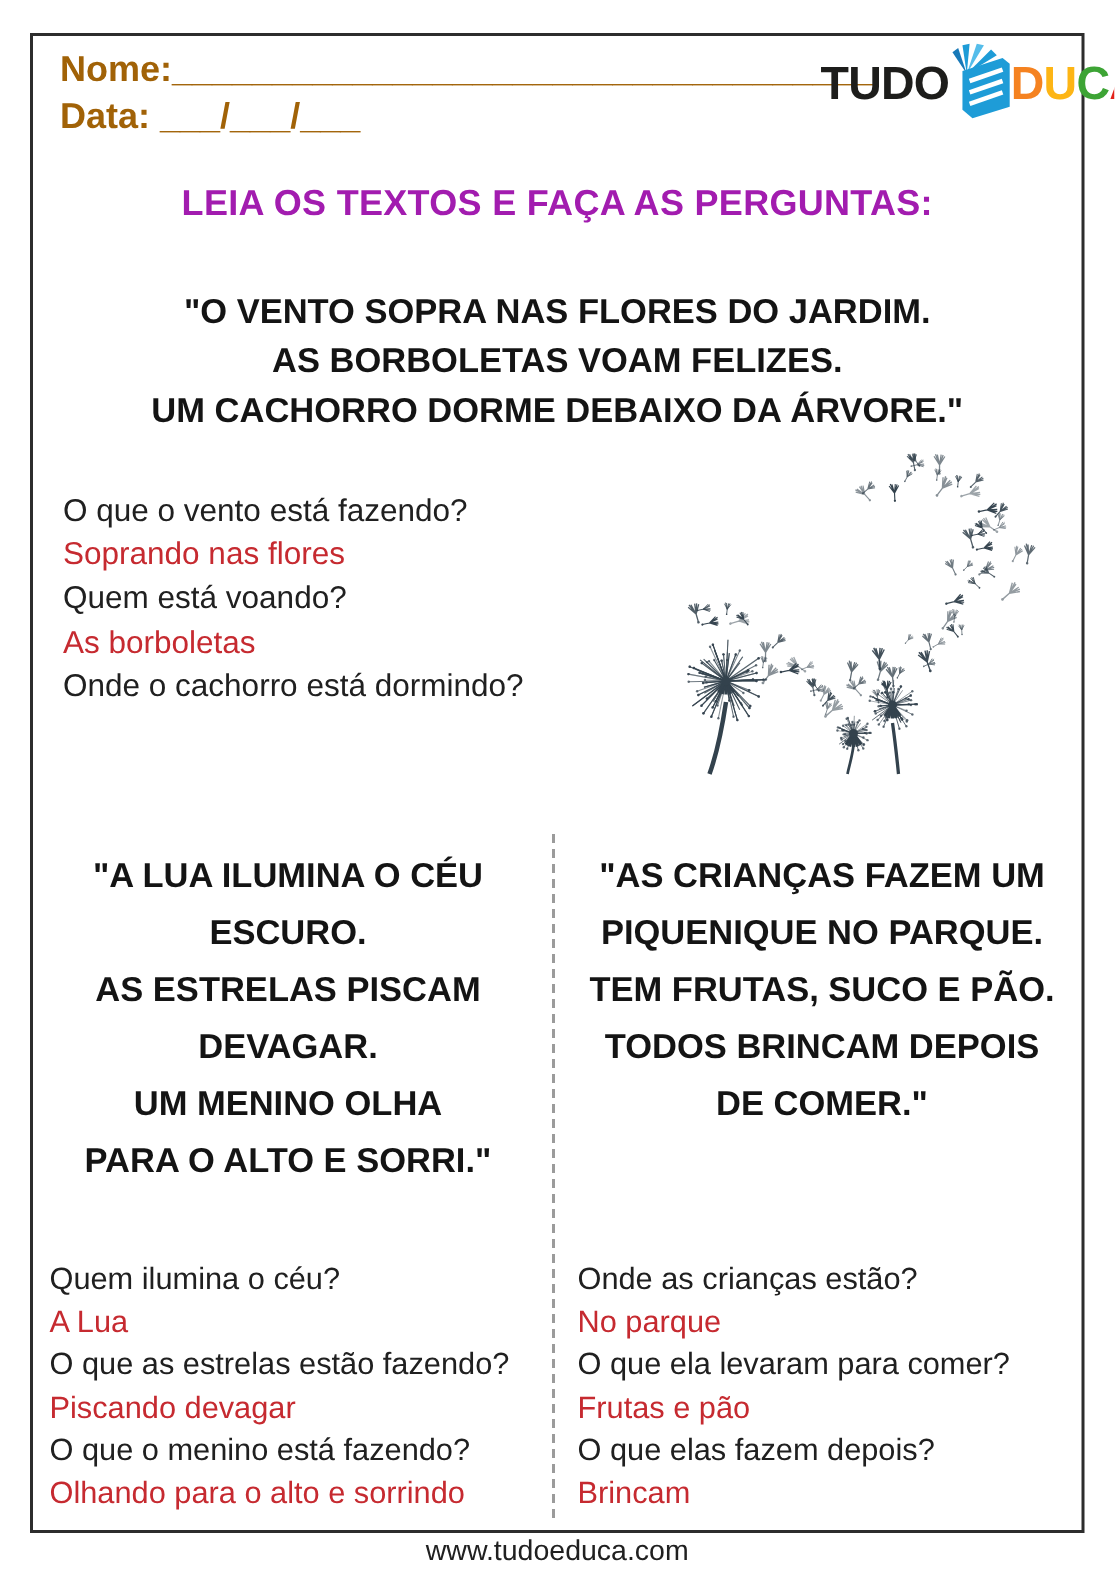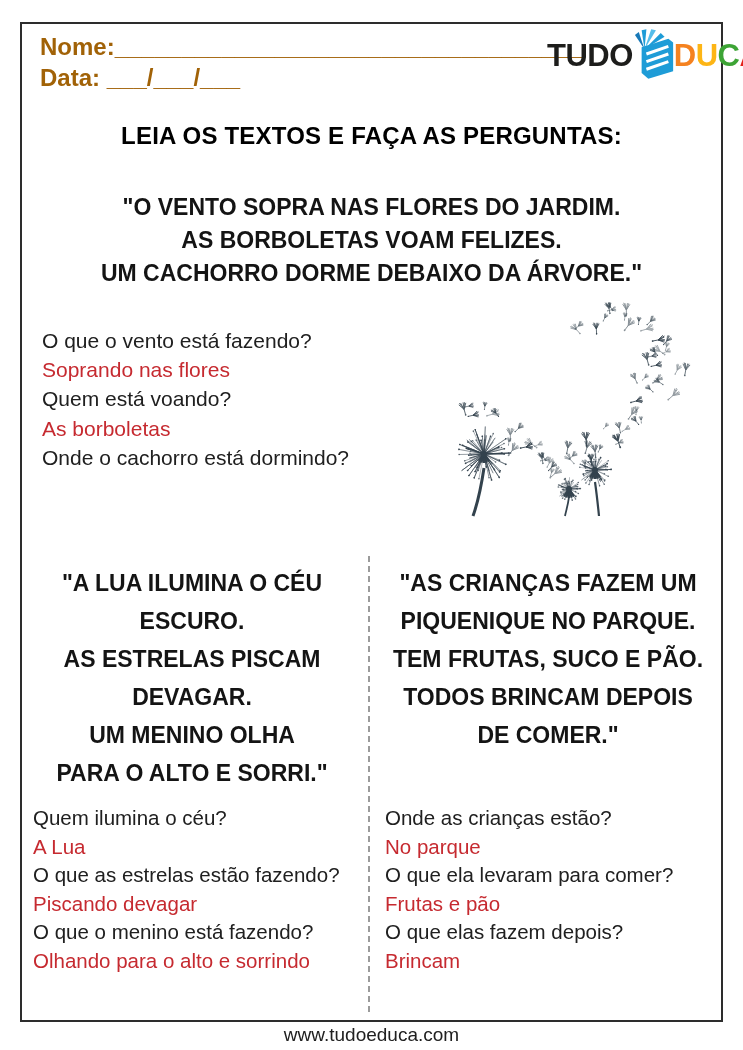--- a/index.html
+++ b/index.html
@@ -19,42 +19,42 @@
   .header-left{position:absolute;left:40px;top:31px;}
   .field-row{font-weight:bold;font-size:24px;color:#a16207;line-height:31px;white-space:nowrap;}
   .field-line{font-weight:bold;letter-spacing:0px;}
   .logo{position:absolute;left:512px;top:30px;display:flex;align-items:center;height:52px;margin-left:35px;}
   .logo-text{font-size:31px;font-weight:800;letter-spacing:-0.5px;color:#1d1d1b;}
   .logo-book{width:42px;height:52px;margin:0 -2px 0 1px;position:relative;top:-2px;}
   .logo-letter{font-size:31px;font-weight:800;letter-spacing:-0.5px;}
   
   .main-title{
     position:absolute;top:122px;left:0;width:743px;text-align:center;
-    font-size:24px;font-weight:bold;color:#000000;letter-spacing:0.2px;white-space:nowrap;
+    font-size:24px;font-weight:bold;color:#a21caf;letter-spacing:0.2px;white-space:nowrap;
   }
   
   .passage1{
     position:absolute;top:191px;left:0;width:743px;text-align:center;
     font-size:23px;font-weight:bold;line-height:33px;color:#141414;
   }
   .passage1 div{white-space:nowrap;}
   
   .qa-block{font-size:21px;line-height:29.2px;}
   .qa-block .q{color:#202020;white-space:nowrap;}
   .qa-block .a{color:var(--answer-red,#c62a30);white-space:nowrap;}
   .qa1{position:absolute;left:42px;top:326px;}
   
   .dandelion{position:absolute;left:452px;top:290px;width:268px;height:228px;}
   
   .divider{position:absolute;left:368px;top:556px;height:456px;width:0;border-left:2px dashed #9b9b9b;}
   .col-passage{position:absolute;top:564px;text-align:center;font-size:23px;font-weight:bold;line-height:38px;color:#141414;}
   .col-passage div{white-space:nowrap;}
   .col-passage.left{left:24px;width:336px;}
   .col-passage.right{left:380px;width:336px;}
-  .col-qa{position:absolute;top:804px;font-size:20.5px;line-height:28.6px;}
+  .col-qa{position:absolute;top:839px;font-size:20.5px;line-height:28.6px;}
   .col-qa.left{left:33px;}
   .col-qa.right{left:385px;}
   
   .footer{
     position:absolute;top:1024px;left:0;width:743px;text-align:center;
     font-size:19px;color:#202020;
   }
 </style>
 </head>
 <body>

